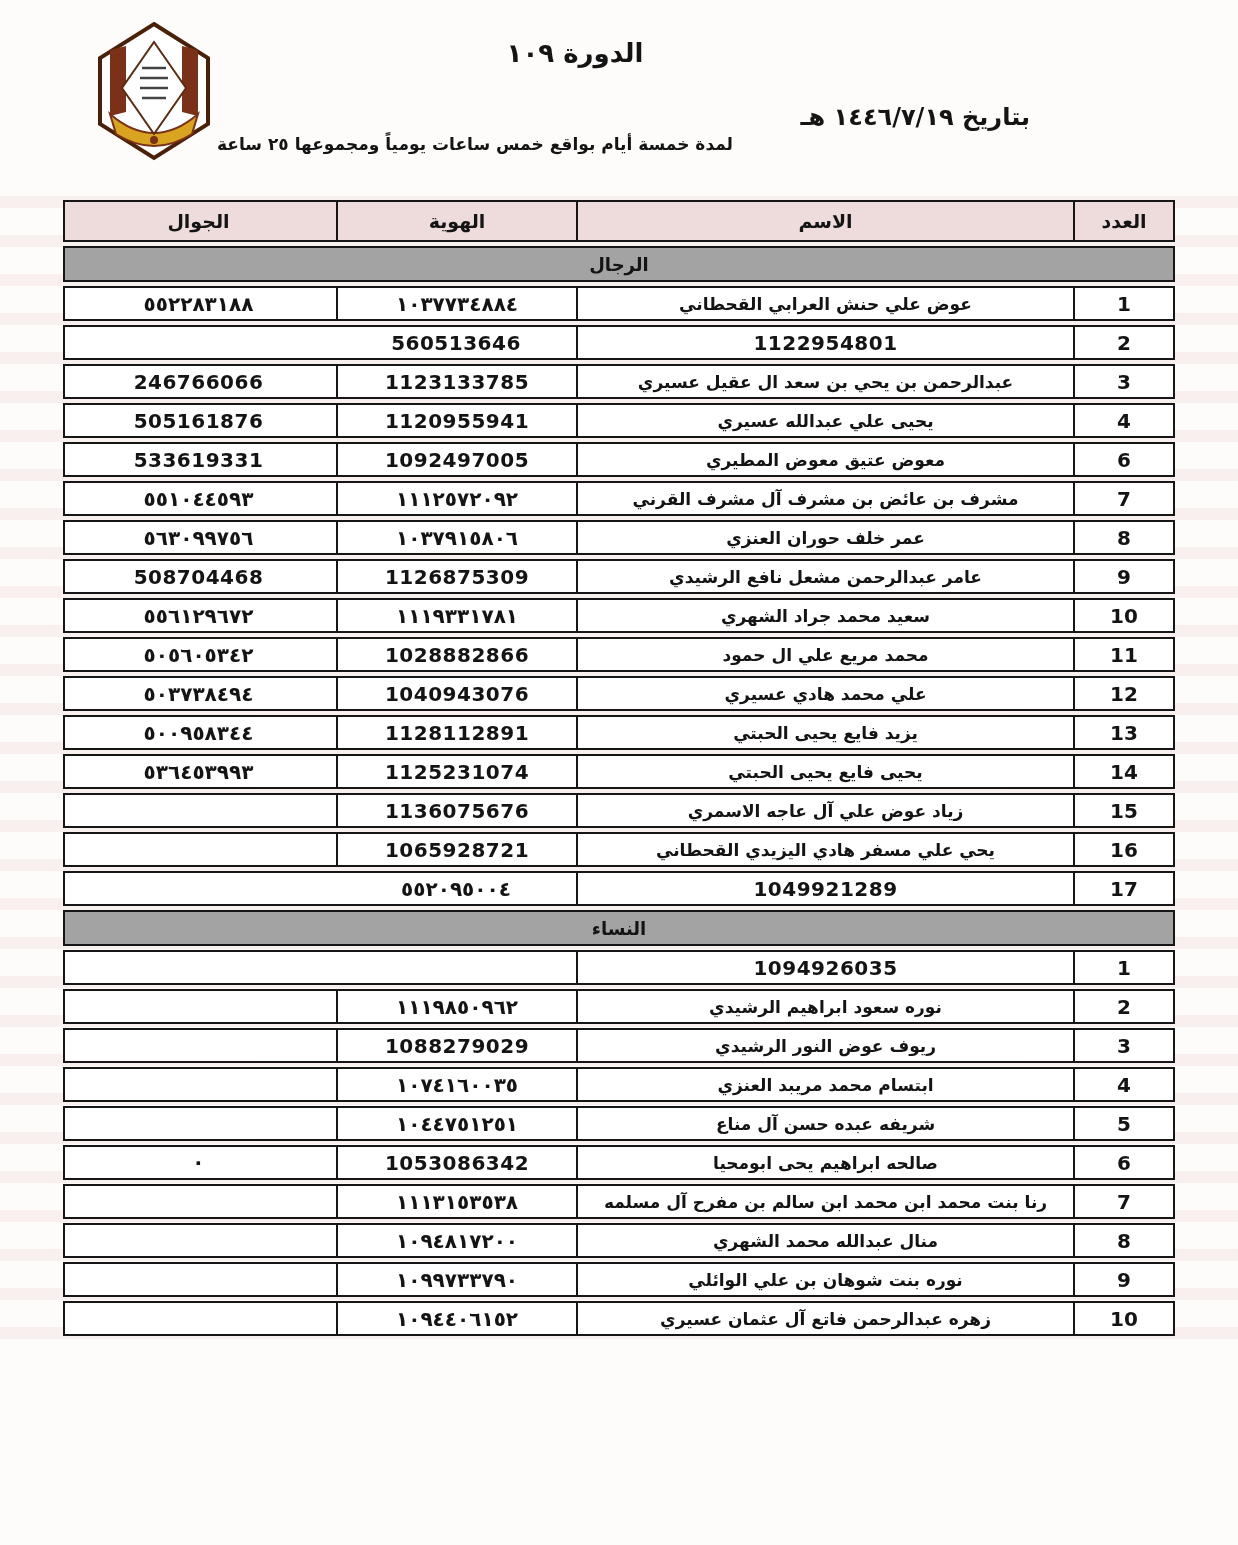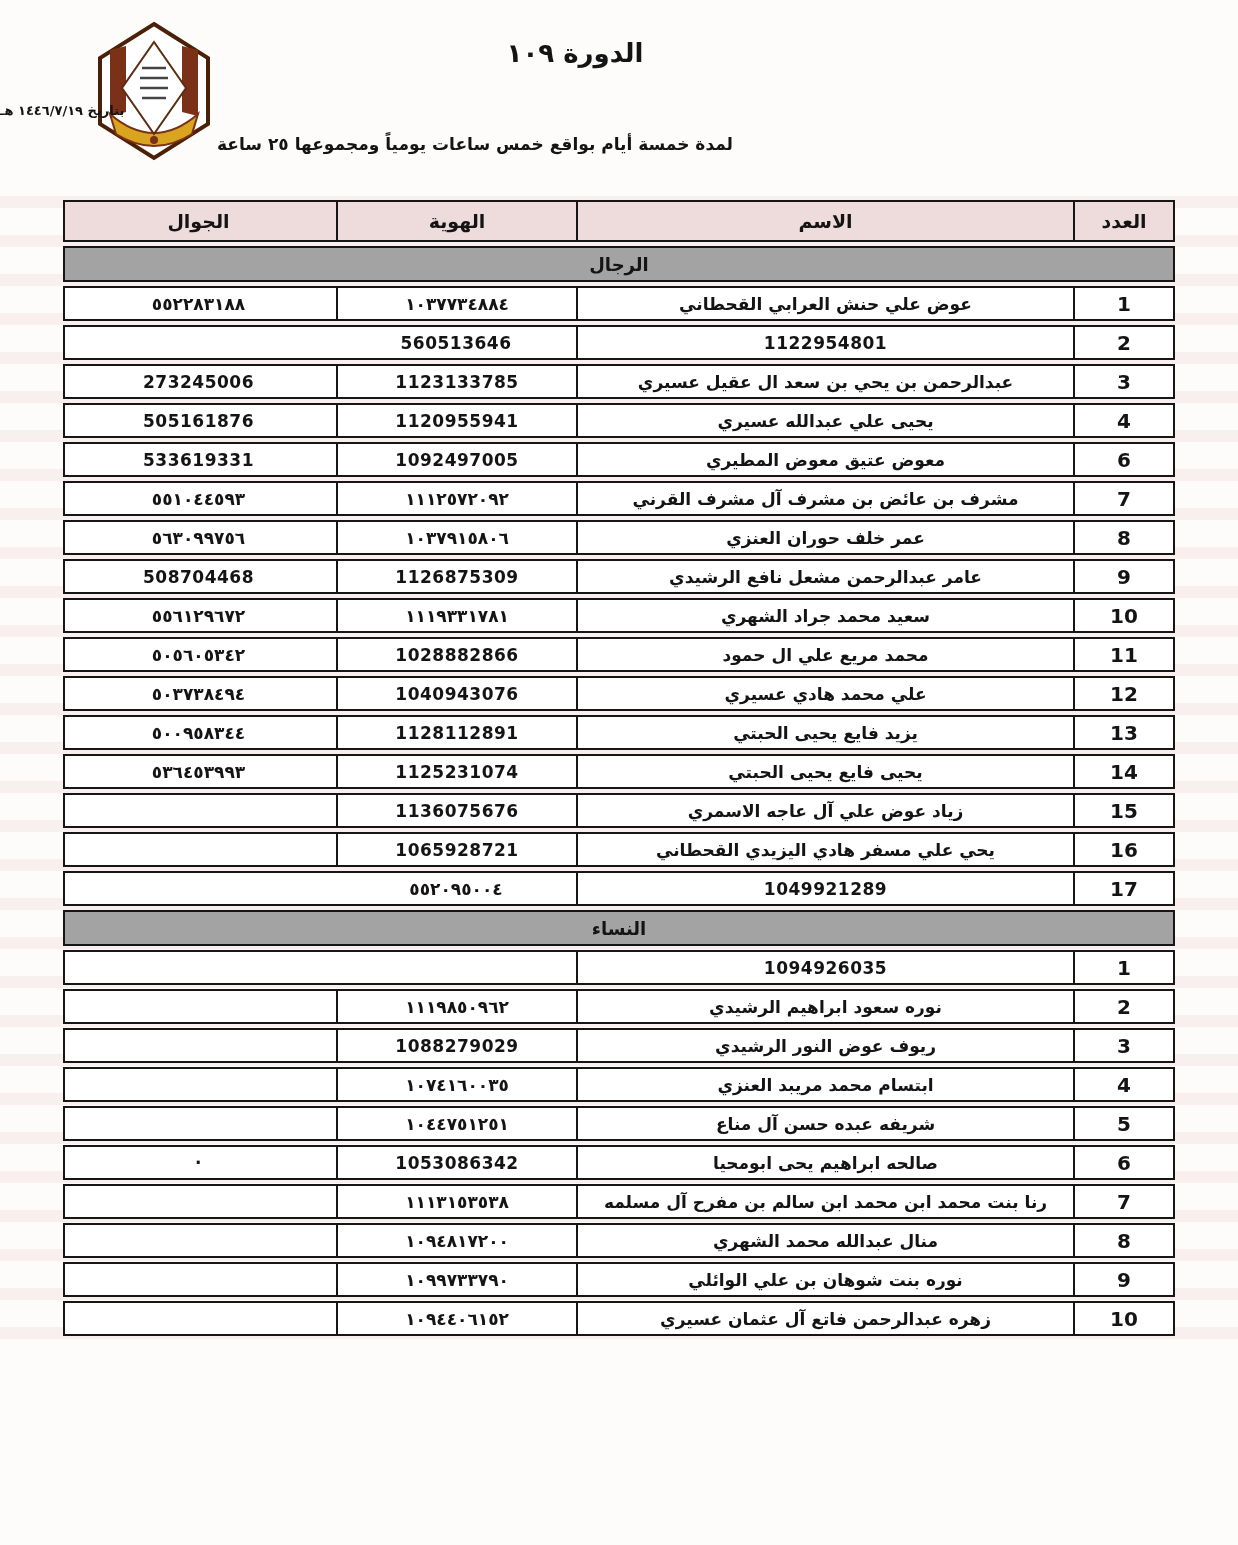--- a/index.html
+++ b/index.html
@@ -21,21 +21,21 @@
   }
   .logo {
     position:absolute; left:92px; top:20px; width:124px; height:142px;
   }
   .hdr-title {
     position:absolute; top:30px; left:0; width:1150px;
     text-align:center; font-weight:bold; font-size:26px;margin-top:8px;
   }
   .hdr-date {
     position:absolute; top:103px; left:0; width:1030px;
-    text-align:left; font-weight:bold; font-size:13px;
+    text-align:right; font-weight:bold; font-size:24px;
   }
   .hdr-duration {
     position:absolute; top:134px; left:0; width:950px;
     text-align:center; font-weight:bold; font-size:17px;
   }
   .table-wrap {
     position:absolute; top:200px; right:63px; width:1112px;
   }
   .row {
     display:grid;
@@ -63,21 +63,21 @@
     border:2px solid #161616;
   }
   .cell {
     display:flex; align-items:center; justify-content:center;
     font-weight:bold; font-size:17px;
     border-left:2px solid #161616;
     overflow:hidden; white-space:nowrap;
   }
   .cell:last-child { border-left:none; }
   .cell.num  { font-size:20px; }
-  .cell.id, .cell.phone { font-size:17px; letter-spacing:0.5px; }
+  .cell.id, .cell.phone { font-size:20px; letter-spacing:0.5px; }
 </style>
 </head>
 <body>
 
 <div class="scan-stripes"></div>
 
 <div class="logo">
   <svg viewBox="0 0 124 142" width="124" height="142" aria-hidden="true">
     <polygon points="62,4 116,38 116,104 62,138 8,104 8,38" fill="#ffffff" stroke="#4a2008" stroke-width="4"></polygon>
     <path d="M18,30 L34,26 L34,92 L18,96 Z" fill="#7b3018"></path>
@@ -115,21 +115,21 @@
       </div>
       <div class="row data">
         <div class="cell num">2</div>
         <div class="cell id">1122954801</div>
         <div class="cell phone">560513646</div>
       </div>
       <div class="row data">
         <div class="cell num">3</div>
         <div class="cell name">عبدالرحمن بن يحي بن سعد ال عقيل عسيري</div>
         <div class="cell id">1123133785</div>
-        <div class="cell phone">273245006</div>
+        <div class="cell phone">246766066</div>
       </div>
       <div class="row data">
         <div class="cell num">4</div>
         <div class="cell name">يحيى علي عبدالله عسيري</div>
         <div class="cell id">1120955941</div>
         <div class="cell phone">505161876</div>
       </div>
       <div class="row data">
         <div class="cell num">6</div>
         <div class="cell name">معوض عتيق معوض المطيري</div>

